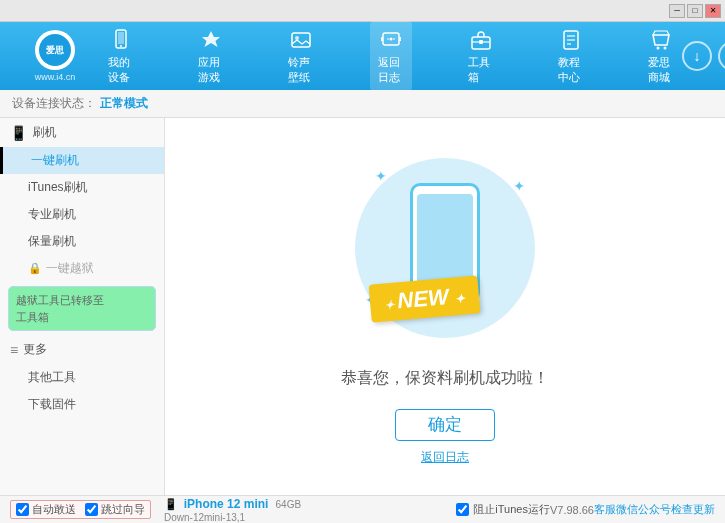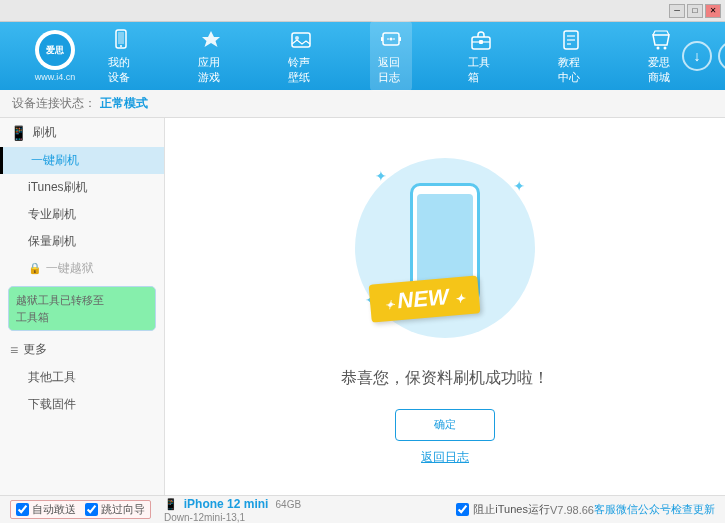--- a/index.html
+++ b/index.html
@@ -251,21 +251,21 @@
       margin-bottom: 20px;
     }
     .confirm-btn {
       width: 100px;
       height: 32px;
       border: 1px solid #1a9de0;
       background: white;
       color: #1a9de0;
       border-radius: 4px;
       cursor: pointer;
-      font-size: 11px;
+      font-size: 17px;
       margin-bottom: 8px;
       display: flex; align-items: center; justify-content: center;
     }
     .back-link {
       font-size: 12px;
       color: #1a9de0;
       cursor: pointer;
       text-decoration: underline;
     }
 

